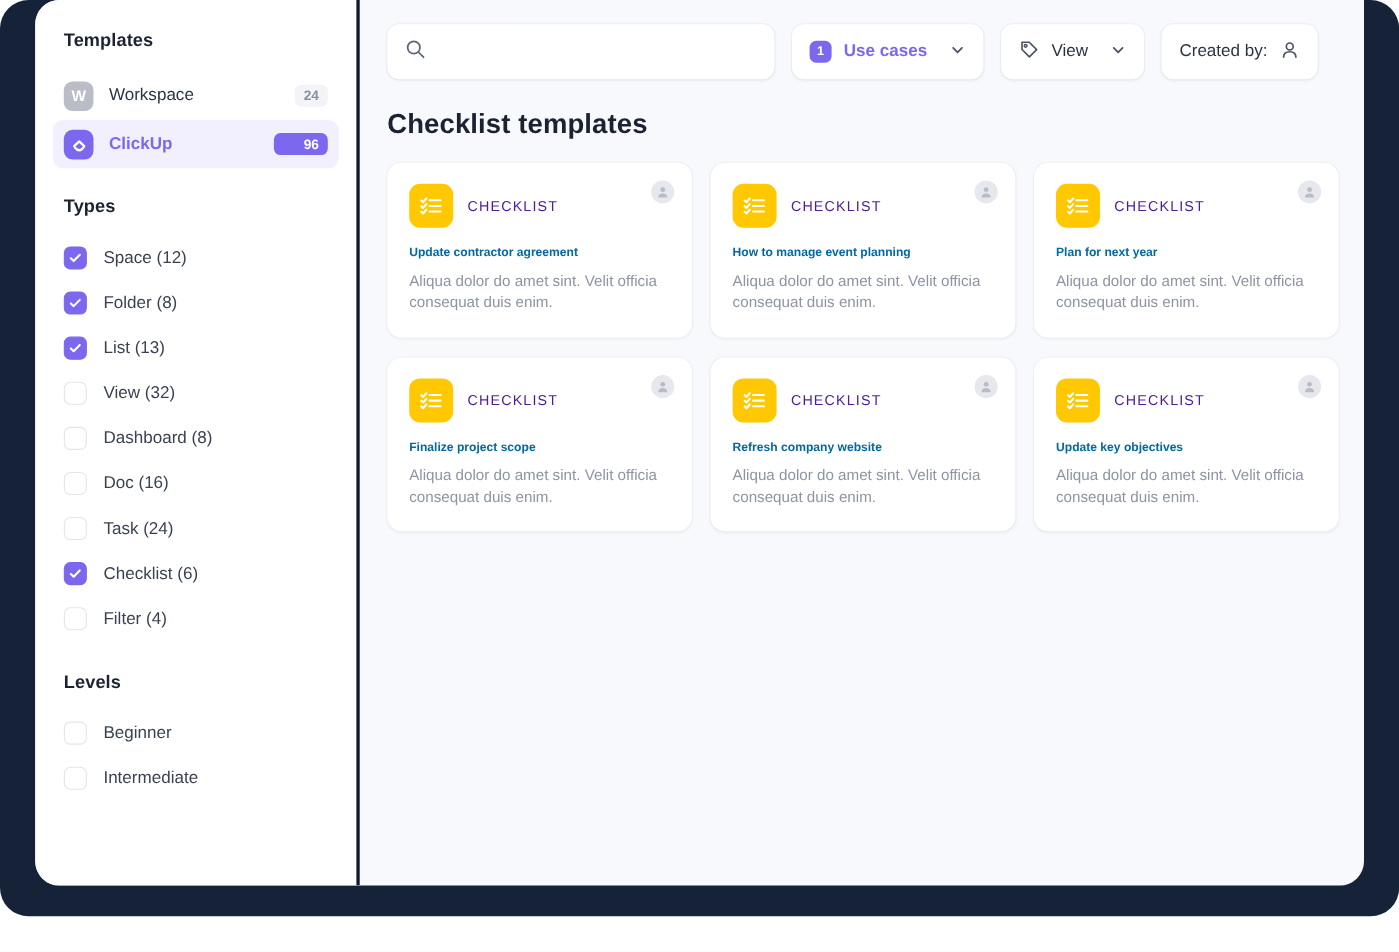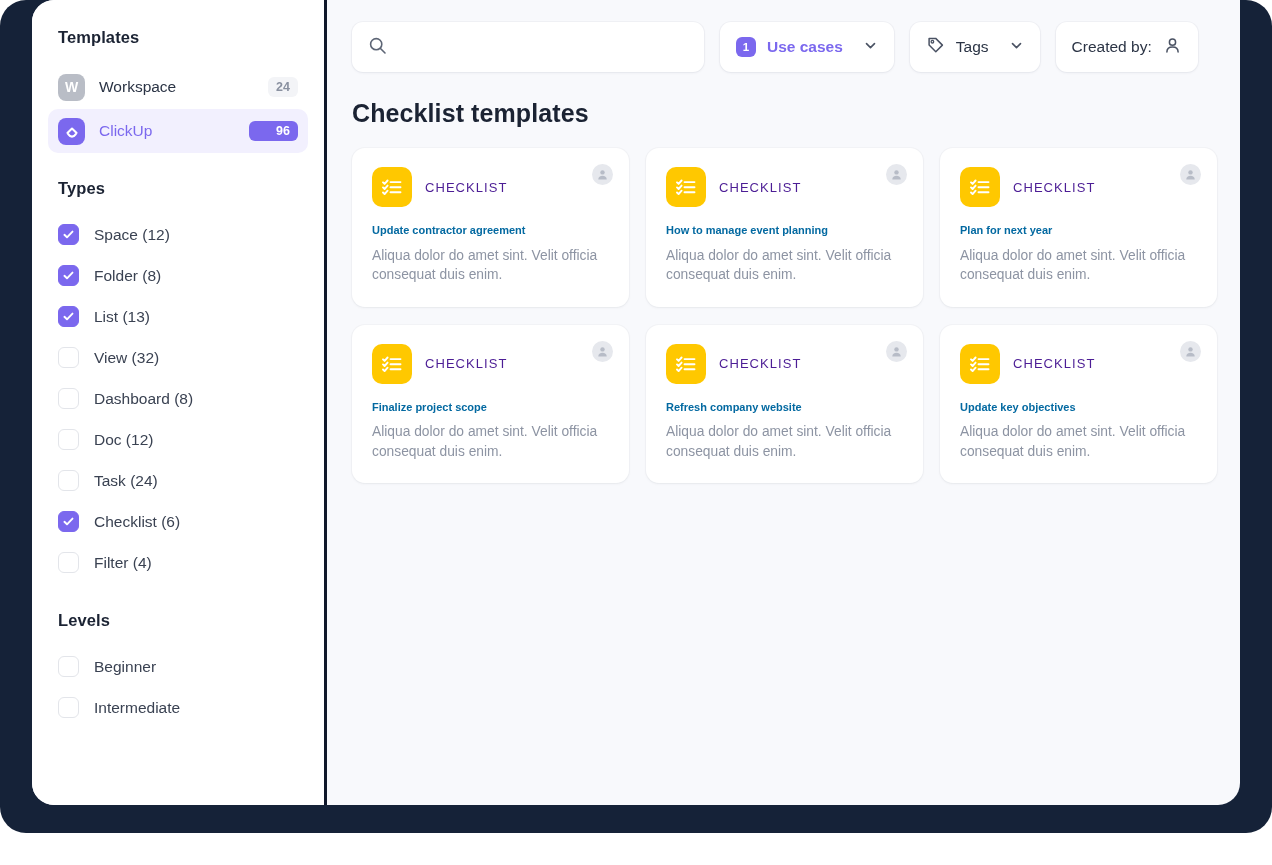--- a/index.html
+++ b/index.html
@@ -87,21 +87,21 @@
     line-height: 1;
   }
   .nav-icon.clickup { background: #7b68ee; }
 
   .nav-label {
     font-size: 15.5px;
     color: #2b3445;
     font-weight: 400;
     flex: 1;
   }
-  .nav-item.active .nav-label { color: #7b68ee; font-weight: 400; }
+  .nav-item.active .nav-label { color: #7b68ee; font-weight: 700; }
 
   .nav-count {
     font-size: 12.5px;
     font-weight: 600;
     padding: 3px 8px;
     border-radius: 6px;
     background: #f3f4f7;
     color: #8a91a0;
   }
   .nav-item.active .nav-count { background: #7b68ee; color: #ffffff; padding-left: 27px; }
@@ -348,21 +348,21 @@
           </svg>
       </span>
       <span class="check-label">Dashboard (8)</span>
     </div>
     <div class="check-row">
       <span class="cbox">
         <svg width="13" height="13" viewBox="0 0 13 13">
             <path d="M2.4 6.8 L5 9.3 L10.5 3.6" fill="none" stroke="#fff" stroke-width="1.9" stroke-linecap="round" stroke-linejoin="round"></path>
           </svg>
       </span>
-      <span class="check-label">Doc (12)</span>
+      <span class="check-label">Doc (16)</span>
     </div>
     <div class="check-row">
       <span class="cbox">
         <svg width="13" height="13" viewBox="0 0 13 13">
             <path d="M2.4 6.8 L5 9.3 L10.5 3.6" fill="none" stroke="#fff" stroke-width="1.9" stroke-linecap="round" stroke-linejoin="round"></path>
           </svg>
       </span>
       <span class="check-label">Task (24)</span>
     </div>
     <div class="check-row">
@@ -426,21 +426,21 @@
         </span>
       </button>
 
       <button class="filter-btn">
         <span>
           <svg width="19" height="19" viewBox="0 0 19 19">
             <path d="M9.7 2.4 L16.4 9.1 L9.8 15.7 L3.1 9 L3.1 2.4 Z" fill="none" stroke="#4a5263" stroke-width="1.5" stroke-linejoin="round"></path>
             <circle cx="6.4" cy="5.7" r="1.3" fill="none" stroke="#4a5263" stroke-width="1.3"></circle>
           </svg>
         </span>
-        <span class="filter-label">Tags</span>
+        <span class="filter-label">View</span>
         <span style="margin-left:9px;">
           <svg width="15" height="15" viewBox="0 0 15 15">
             <path d="M3.5 5.6 L7.5 9.6 L11.5 5.6" fill="none" stroke="#4a5263" stroke-width="1.6" stroke-linecap="round" stroke-linejoin="round"></path>
           </svg>
         </span>
       </button>
 
       <button class="filter-btn">
         <span class="filter-label">Created by:</span>
         <span>

